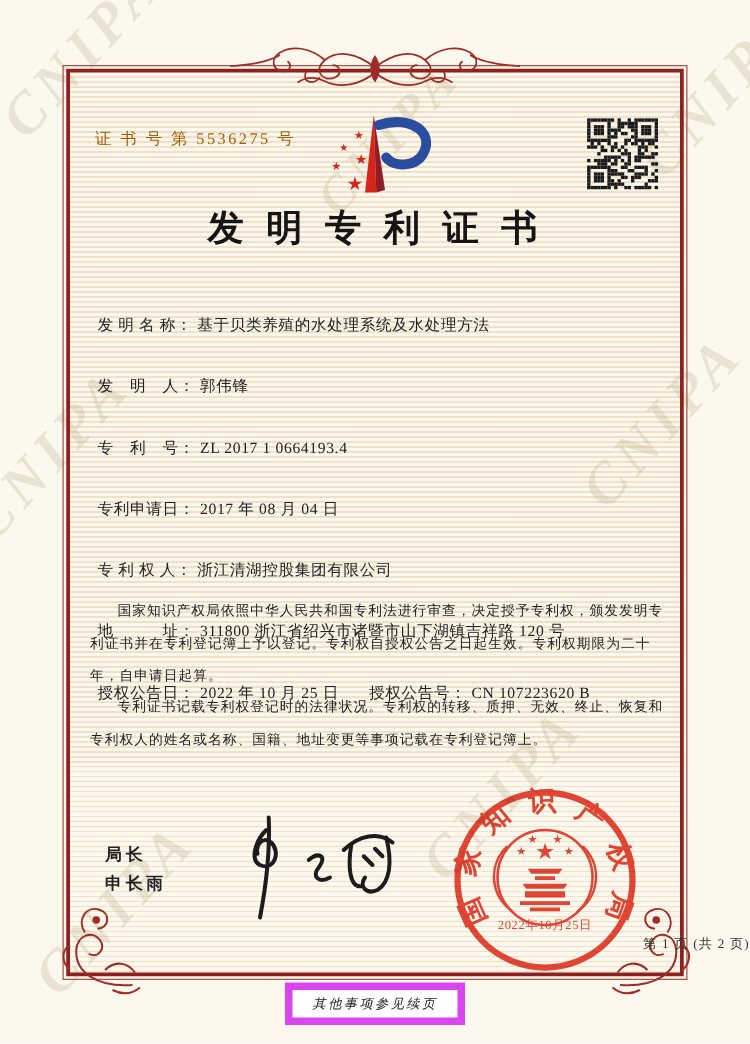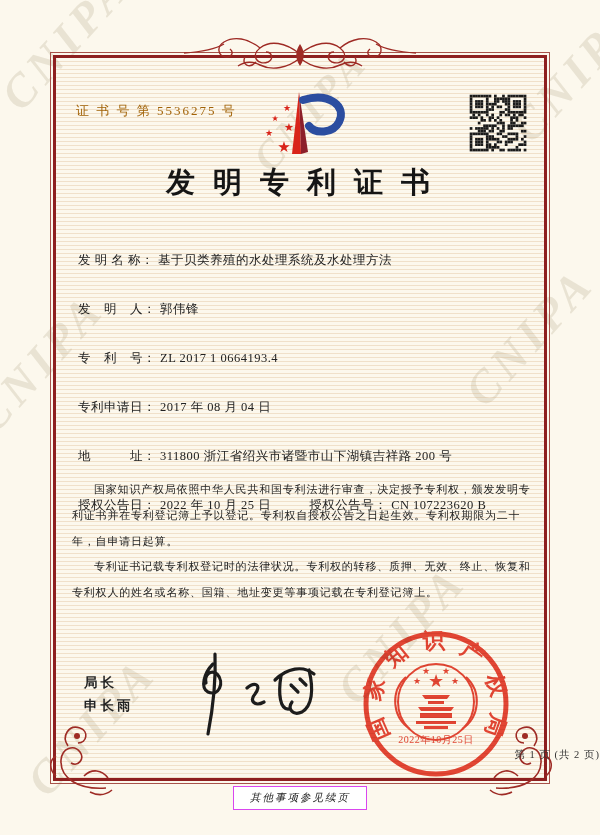--- a/index.html
+++ b/index.html
@@ -38,40 +38,40 @@
   .qr{position:absolute; left:467px; top:92px; z-index:4;}
   .title{
     position:absolute; left:0; top:163px; width:100%; z-index:4;
     text-align:center; font-size:29px; font-weight:600;
     letter-spacing:18px; padding-left:14px; box-sizing:border-box; color:#151515;
   }
   .fields{position:absolute; left:78px; top:243px; width:450px; z-index:4;}
   .frow{height:49px; line-height:35px; font-size:12.5px; letter-spacing:0.5px; white-space:nowrap;}
   .frow .val{margin-left:4px;}
   .frow-double{display:flex;}
-  .frow-double .pair2{margin-left:38px;}
+  .frow-double .pair2{margin-left:24px;}
   .paras{position:absolute; left:72px; top:477px; width:462px; z-index:4;}
   .paras p{
     margin:0; text-indent:2em; font-size:11px; line-height:25.8px;
     letter-spacing:0.8px; color:#222;
   }
   .officer{
     position:absolute; left:84px; top:672px; z-index:4;
-    font-family:Liberation Mono, monospace;
+    font-family:Liberation Serif, serif;
     font-size:13.5px; font-weight:700; letter-spacing:3px; line-height:23px; color:#222;
   }
   .signature{position:absolute; left:175px; top:648px; z-index:5;}
   .seal{position:absolute; left:355px; top:623px; z-index:6; mix-blend-mode:multiply; opacity:0.9;}
   .page-num{
     position:absolute; left:0; top:748px; width:100%; z-index:4;
     text-align:right; font-size:10.5px; letter-spacing:1px; color:#333;
   }
   .footer-box{
     position:absolute; left:50%; top:786px; transform:translateX(-50%); z-index:7;
-    background:#ffffff; border:1px solid #d946ef; padding:4px 16px;
+    background:#ffffff; border:6px solid #d946ef; padding:4px 16px;
     font-size:10.5px; letter-spacing:2px; font-style:italic; color:#222; white-space:nowrap;
   }
 </style>
 </head>
 <body>
 
 <div class="page">
 
   <span class="wm" style="left:-18px; top:14px;">CNIPA</span>
   <span class="wm" style="left:236px; top:86px; font-size:40px;">CNIPA</span>
@@ -381,21 +381,24 @@
     <div class="frow">
       <span class="lab">发　明　人：</span><span class="val">郭伟锋</span>
     </div>
     <div class="frow">
       <span class="lab">专　利　号：</span><span class="val">ZL 2017 1 0664193.4</span>
     </div>
     <div class="frow">
       <span class="lab">专利申请日：</span><span class="val">2017 年 08 月 04 日</span>
     </div>
     <div class="frow">
-      <span class="lab">地　　　址：</span><span class="val">311800 浙江省绍兴市诸暨市山下湖镇吉祥路 200 号</span>
+      <span class="lab">专 利 权 人：</span><span class="val">浙江清湖控股集团有限公司</span>
+    </div>
+    <div class="frow">
+      <span class="lab">地　　　址：</span><span class="val">311800 浙江省绍兴市诸暨市山下湖镇吉祥路 120 号</span>
     </div>
     <div class="frow frow-double">
       <span class="pair1">
         <span>授权公告日：</span><span class="val">2022 年 10 月 25 日</span>
       </span>
       <span class="pair2">
         <span>授权公告号：</span><span class="val">CN 107223620 B</span>
       </span>
     </div>
   </div>

